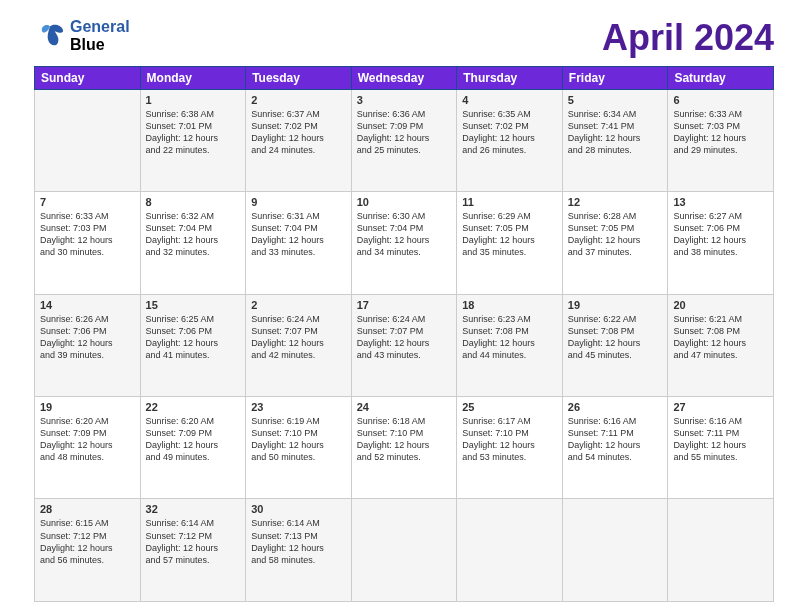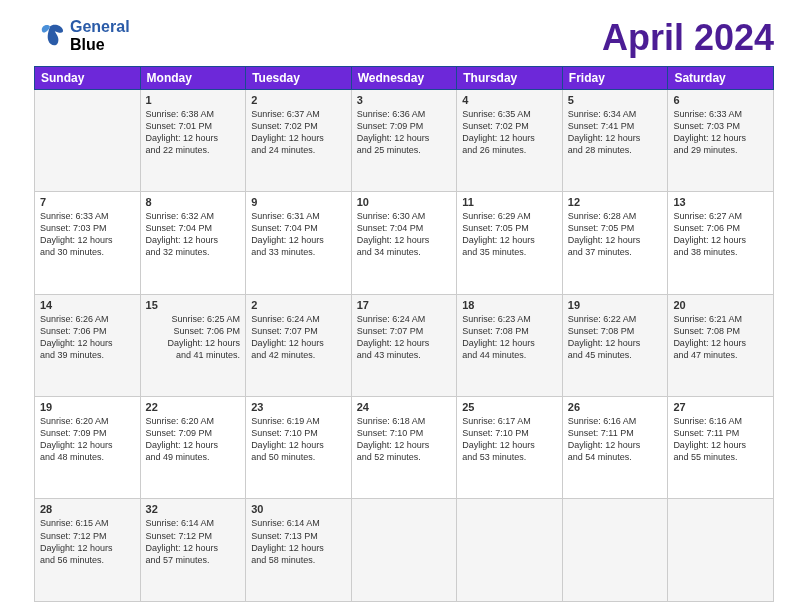--- a/index.html
+++ b/index.html
@@ -223,21 +223,21 @@
         <tr>
           <td>
             <span class="day-num">14</span>
             <div class="day-info" style="white-space: pre-line;">Sunrise: 6:26 AM
 Sunset: 7:06 PM
 Daylight: 12 hours
 and 39 minutes.</div>
           </td>
           <td>
             <span class="day-num">15</span>
-            <div class="day-info" style="white-space: pre-line; text-align: right;">Sunrise: 6:25 AM
+            <div class="day-info" style="white-space: pre-line;">Sunrise: 6:25 AM
 Sunset: 7:06 PM
 Daylight: 12 hours
 and 41 minutes.</div>
           </td>
           <td>
             <span class="day-num">2</span>
             <div class="day-info" style="white-space: pre-line;">Sunrise: 6:24 AM
 Sunset: 7:07 PM
 Daylight: 12 hours
 and 42 minutes.</div>

